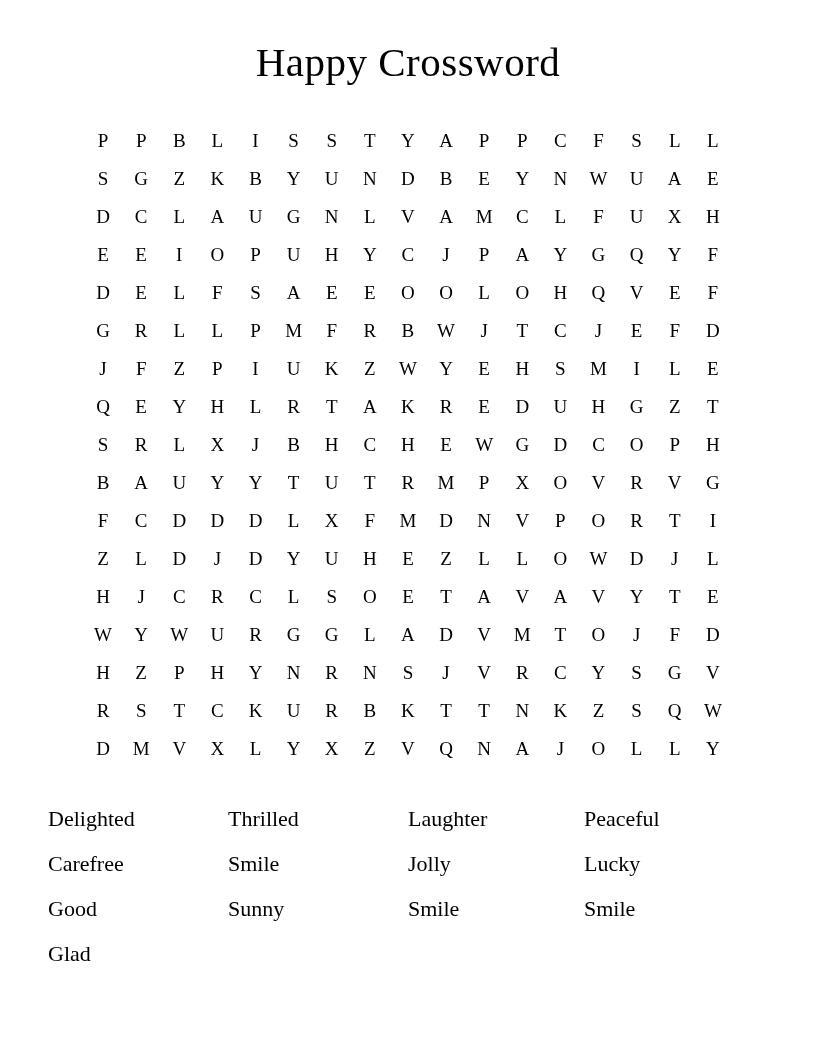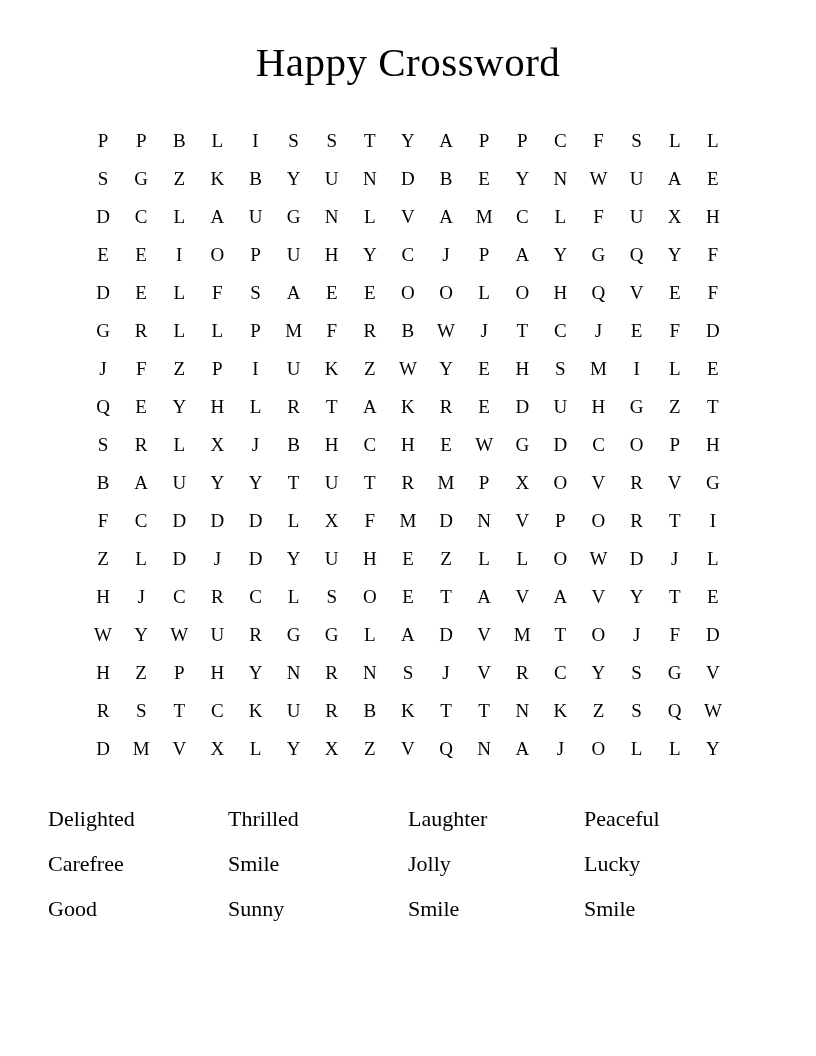--- a/index.html
+++ b/index.html
@@ -399,16 +399,17 @@
       <div class="word">Laughter</div>
       <div class="word">Peaceful</div>
       <div class="word">Carefree</div>
       <div class="word">Smile</div>
       <div class="word">Jolly</div>
       <div class="word">Lucky</div>
       <div class="word">Good</div>
       <div class="word">Sunny</div>
       <div class="word">Smile</div>
       <div class="word">Smile</div>
+      <div class="word">Glad</div>
       <div class="word">&nbsp;</div>
     </div>
 
 </div>
 
 </body></html>

